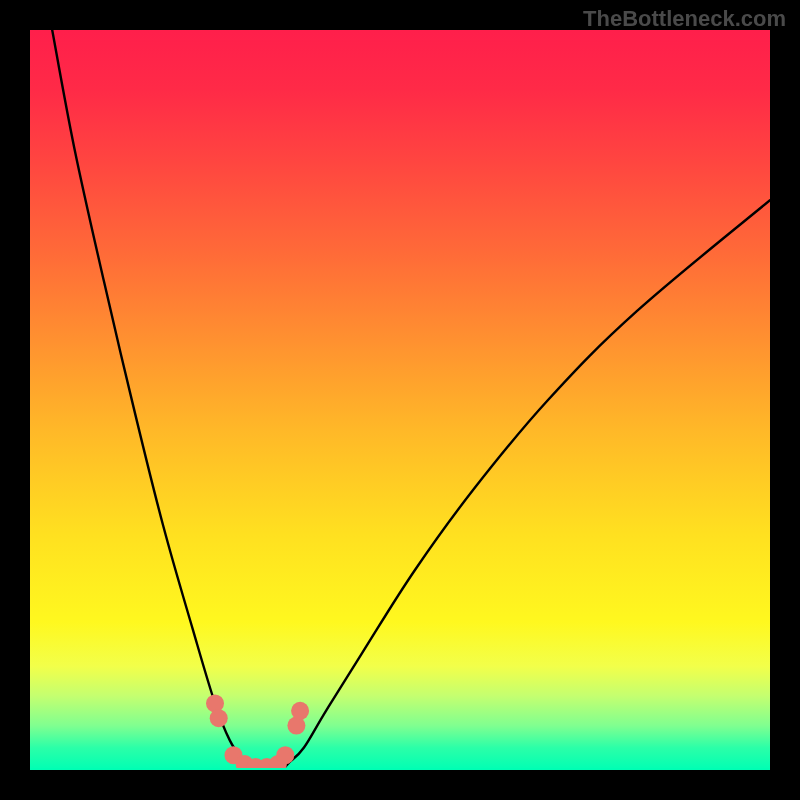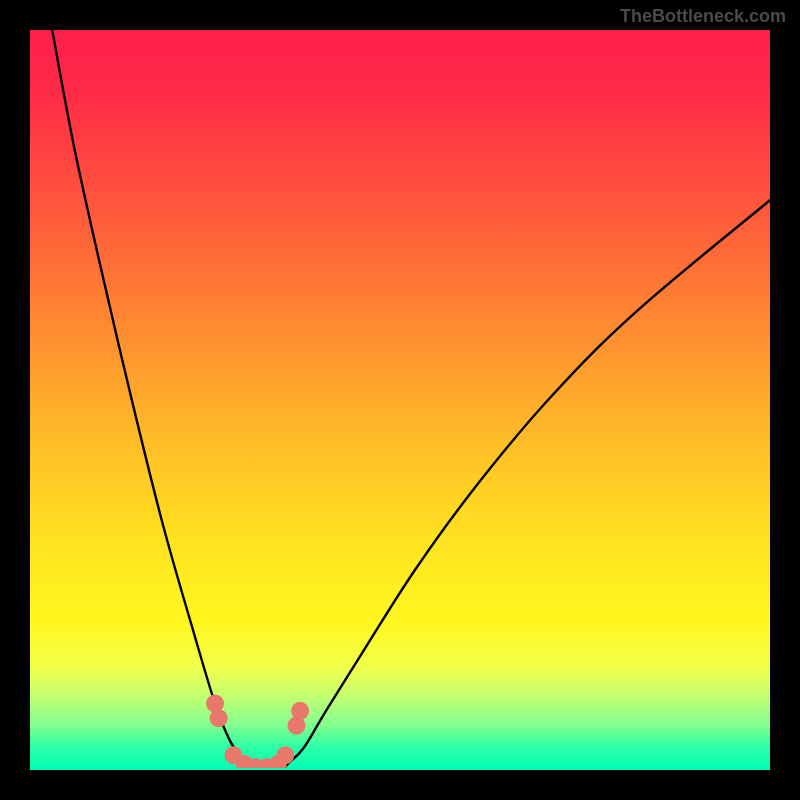--- a/index.html
+++ b/index.html
@@ -51,21 +51,21 @@
     left: 30px;
     right: 30px;
     height: 2px;
     bottom: 30px;
     background: #00ffb4;
   }
   .watermark {
     position: absolute;
     top: 6px;
     right: 14px;
-    font-size: 18px;
+    font-size: 22px;
     font-weight: 600;
     color: #4a4a4a;
     letter-spacing: 0px;
     user-select: none;
   }
   svg.curves {
     position: absolute;
     inset: 0;
   }
   svg.markers {

